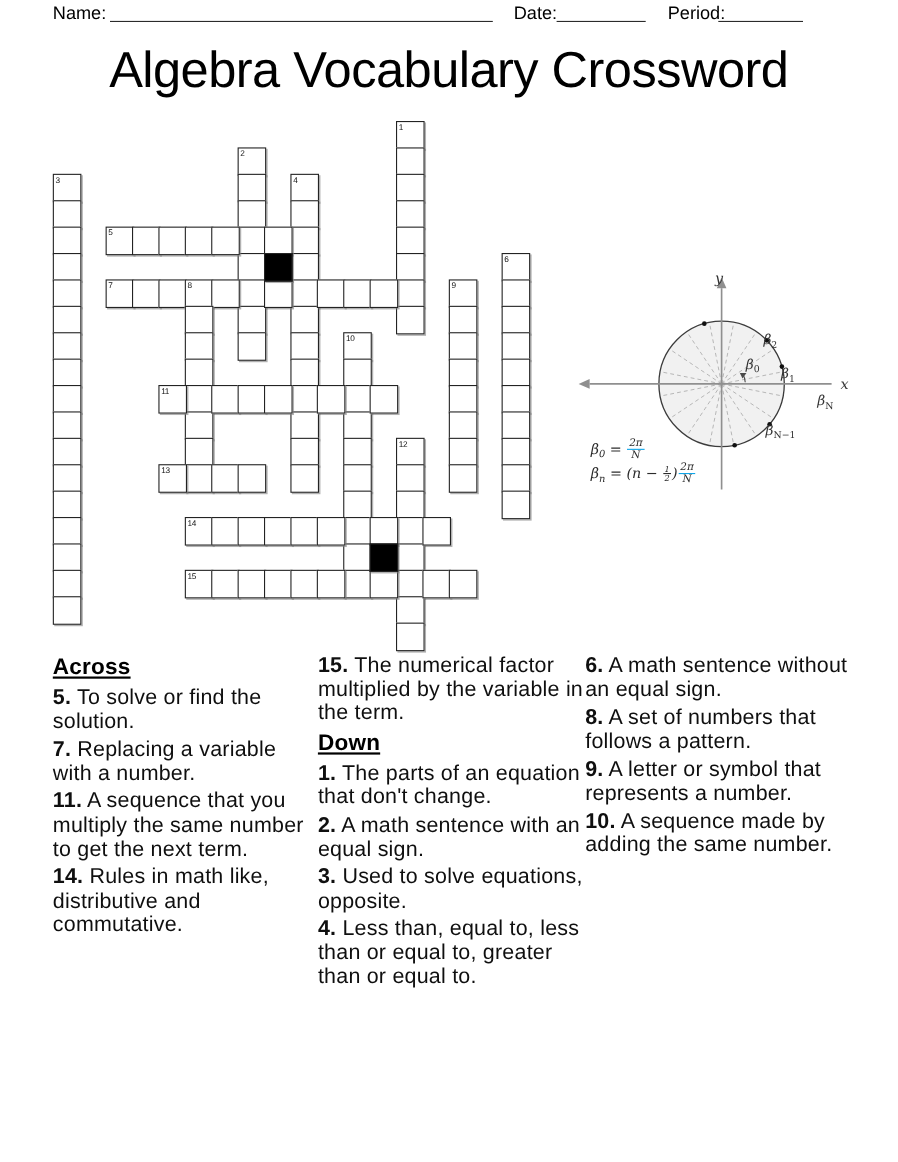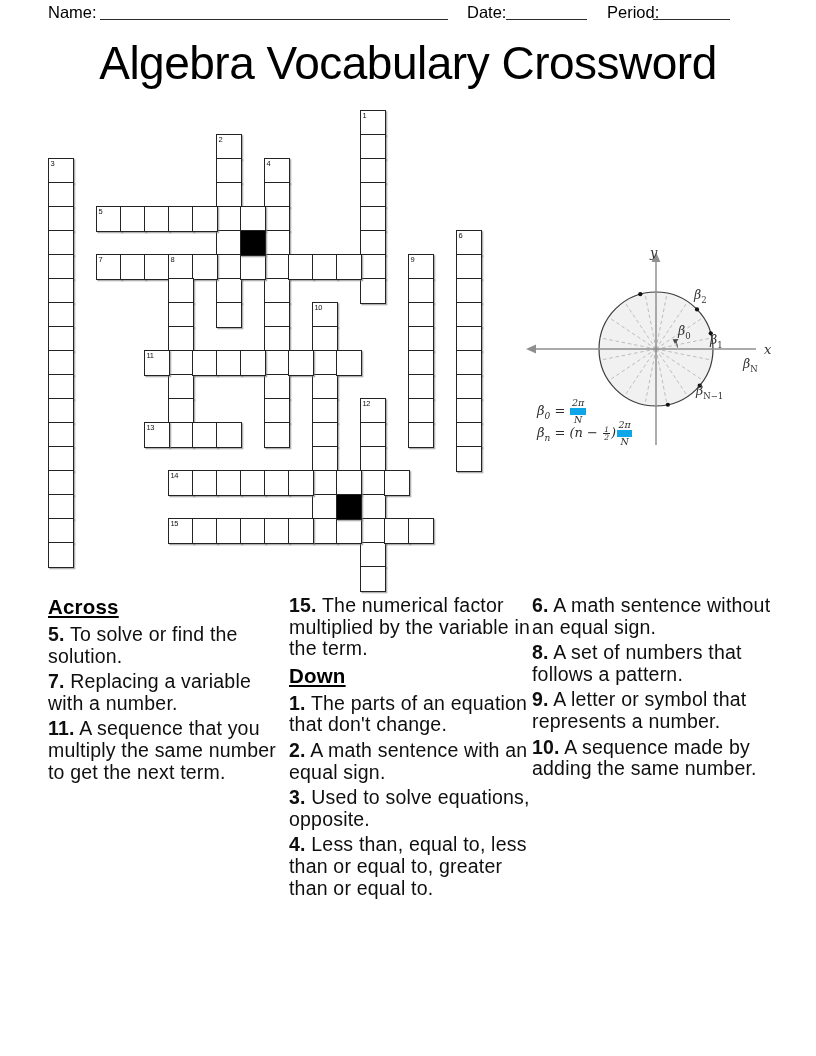--- a/index.html
+++ b/index.html
@@ -26,21 +26,21 @@
   
   #diagram-svg{position:absolute;left:520px;top:240px;}
   .beta-label{position:absolute;font-family:"DejaVu Serif",serif;font-style:italic;
               font-size:12.5px;color:#333;white-space:nowrap;}
   .beta-label sub{font-size:8.5px;font-style:normal;}
   .formula{position:absolute;font-family:"DejaVu Serif",serif;font-style:italic;
            font-size:13px;color:#2c2c2c;white-space:nowrap;}
   .formula sub{font-size:9px;}
   .frac{display:inline-flex;flex-direction:column;align-items:center;vertical-align:middle;
         font-size:9.5px;line-height:1.1;margin:0 1px;}
-  .frac .num{border-bottom:7px solid #0ea5e9;padding:0 1.5px;}
+  .frac .num{border-bottom:1px solid #0ea5e9;padding:0 1.5px;}
   .minifrac{display:inline-flex;flex-direction:column;align-items:center;vertical-align:middle;
         font-size:7.5px;line-height:1.05;margin:0 1px;}
   .minifrac .num{border-bottom:0.8px solid #2c2c2c;padding:0 1px;}
 
   
   .clue-col{position:absolute;top:595px;}
   #clue-col-0{left:48px;width:234px;}
   #clue-col-1{left:289px;width:243px;}
   #clue-col-2{left:532px;width:242px;}
   .clue-head{margin:0 0 5px 0;font-size:20.5px;font-weight:700;text-decoration:underline;
@@ -259,21 +259,21 @@
         <circle cx="177.00236861930313" cy="69.40447288383716" r="2.1" fill="#111"></circle>
         <circle cx="120.28867071843105" cy="54.20808333151582" r="2.1" fill="#111"></circle>
         <circle cx="147.8509663766123" cy="164.7544132418269" r="2.1" fill="#111"></circle>
         <circle cx="179.66453325778176" cy="145.63889375213273" r="2.1" fill="#111"></circle>
       </g>
     <text x="244" y="114" font-family="DejaVu Serif, serif" font-style="italic" font-size="13" fill="#333">x</text>
     <text x="130" y="17" font-family="DejaVu Serif, serif" font-style="italic" font-size="13" fill="#333">y</text>
   </svg>
 
   <div id="beta-labels">
-      <span class="beta-label" style="left: 694px; top: 287px;"><span>β</span><sub>2</sub></span>
+      <span class="beta-label" style="left: 694px; top: 301px;"><span>β</span><sub>2</sub></span>
       <span class="beta-label" style="left: 710px; top: 332px;"><span>β</span><sub>1</sub></span>
       <span class="beta-label" style="left: 678px; top: 323px;"><span>β</span><sub>0</sub></span>
       <span class="beta-label" style="left: 713px; top: 356px; padding-left: 30px;"><span>β</span><sub>N</sub></span>
       <span class="beta-label" style="left: 696px; top: 383px;"><span>β</span><sub>N−1</sub></span>
     </div>
 
   <div class="formula" style="left:537px;top:398px;">
     <span>β</span><sub>0</sub>
     <span>=</span>
     <span class="frac">
@@ -292,20 +292,21 @@
         <span class="num">2π</span>
         <span>N</span>
       </span>
   </div>
 
   <div class="clue-col" id="clue-col-0">
       <p class="clue-head">Across</p>
       <p class="clue"><b>5.</b> To solve or find the solution.</p>
       <p class="clue"><b>7.</b> Replacing a variable with a number.</p>
       <p class="clue"><b>11.</b> A sequence that you multiply the same number to get the next term.</p>
+      <p class="clue"><b>14.</b> Rules in math like, distributive and commutative.</p>
     </div>
   <div class="clue-col" id="clue-col-1">
       <p class="clue"><b>15.</b> The numerical factor multiplied by the variable in the term.</p>
       <p class="clue-head">Down</p>
       <p class="clue"><b>1.</b> The parts of an equation that don't change.</p>
       <p class="clue"><b>2.</b> A math sentence with an equal sign.</p>
       <p class="clue"><b>3.</b> Used to solve equations, opposite.</p>
       <p class="clue"><b>4.</b> Less than, equal to, less than or equal to, greater than or equal to.</p>
     </div>
   <div class="clue-col" id="clue-col-2">

